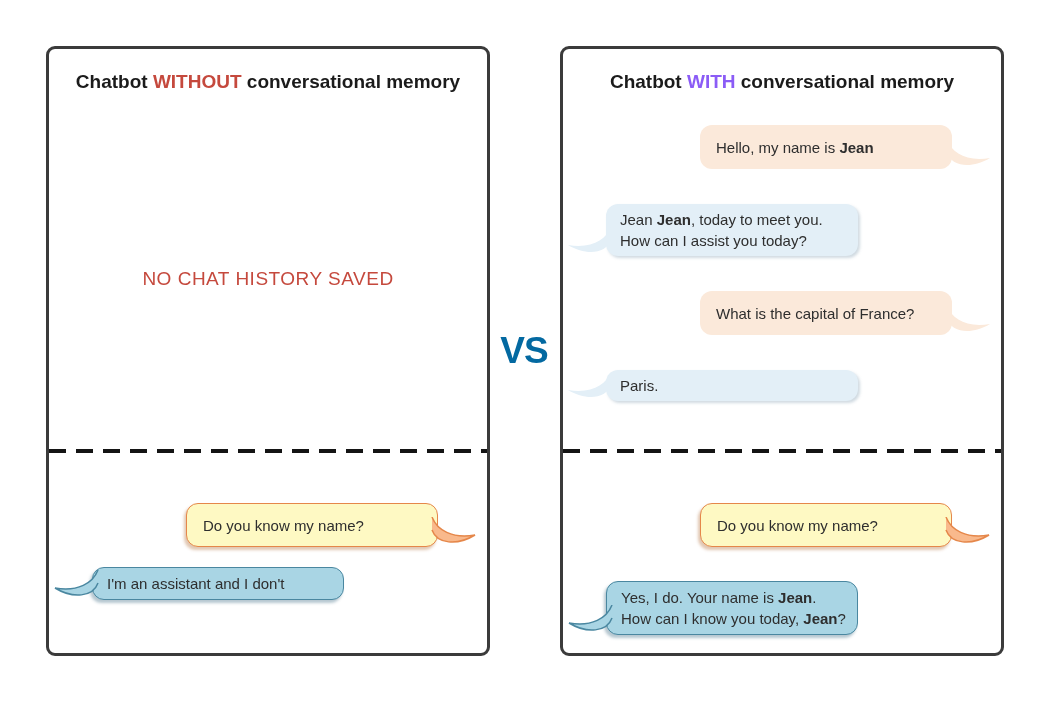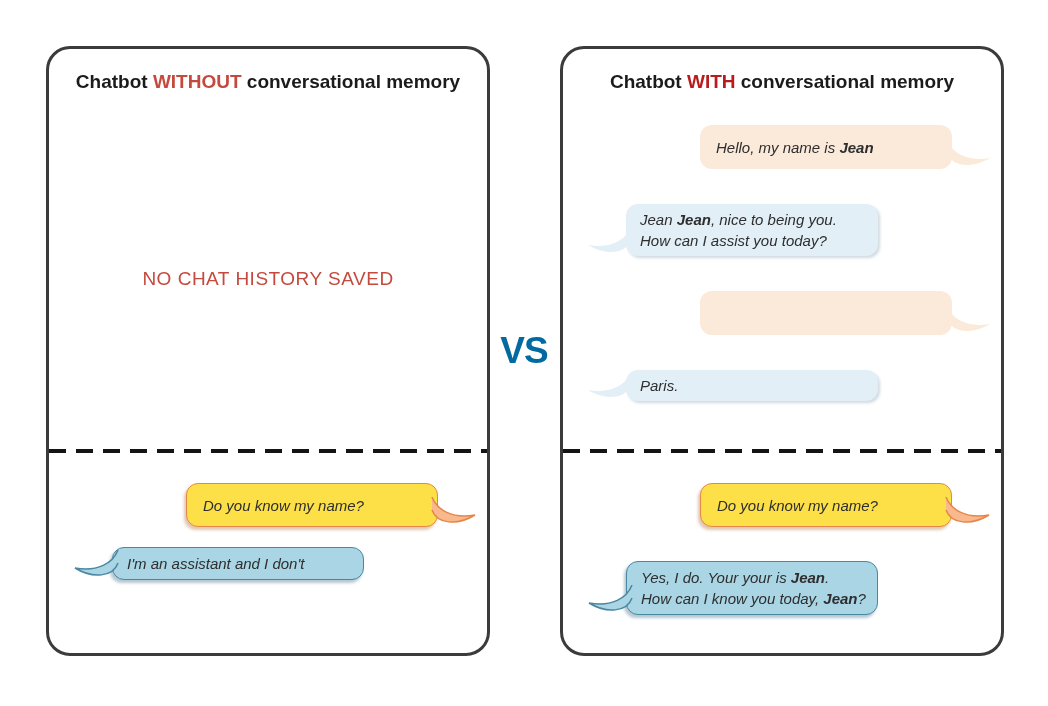--- a/index.html
+++ b/index.html
@@ -1,21 +1,21 @@
 <!DOCTYPE html>
 <html><head>
 <meta charset="utf-8">
 <style>
   html,body { margin:0; padding:0; background:#ffffff; }
   body { font-family:"Liberation Sans","DejaVu Sans",sans-serif; }
   .canvas { position:relative; width:1048px; height:706px; background:#ffffff; overflow:hidden; }
 
   .panel {
     position:absolute; top:46px; width:444px; height:610px;
-    border:3px solid #3b3b3b; border-radius:24px; background:#ffffff;
+    border:3px solid #3b3b3b; border-radius:9px; background:#ffffff;
     box-sizing:border-box;
   }
   #left-panel { left:46px; }
   #right-panel { left:560px; }
 
   .vs {
     position:absolute; left:489px; top:330px; width:70px;
     text-align:center; font-size:37px; font-weight:800; color:#0369a1;
     letter-spacing:-1px;
   }
@@ -34,36 +34,36 @@
     position:absolute; top:400px; left:0; right:0; height:4px;
     background:repeating-linear-gradient(90deg,#141414 0 17px,transparent 17px 27px);
   }
 
   .messages { position:absolute; left:0; right:0; display:flex; flex-direction:column; }
   .messages.above { top:76px; gap:35px; }
   .messages.below { top:434px; }
   #left-panel  .messages.below { gap:20px; }
   #right-panel .messages.below { gap:34px; }
 
-  .msg-row { display:flex; padding:0 49px 0 63px;font-style:italic; }
+  .msg-row { display:flex; padding:0 49px 0 43px; }
   .msg-row.right { justify-content:flex-end; }
   .msg-row.left  { justify-content:flex-start; }
 
   .bubble {
     position:relative; width:252px; box-sizing:border-box;
     border-radius:12px; font-size:15px; color:#2e2e2e;
   }
   .bubble.single { min-height:44px; display:flex; align-items:center; padding:2px 16px; }
   .bubble.multi  { padding:5px 14px; line-height:21px; }
   .line { white-space:nowrap; }
   .line b { font-weight:700; }
 
   .v-peach  { background:#fbe9da; }
   .v-lblue  { background:#e3eff7; box-shadow:2px 2px 3px rgba(120,150,170,0.35); }
-  .v-orange { background:#fde047; border:1.5px solid #e5874a; box-shadow:-2px 3px 3px rgba(170,95,35,0.35); }
+  .v-orange { background:#fef9c3; border:1.5px solid #e5874a; box-shadow:-2px 3px 3px rgba(170,95,35,0.35);margin-top:20px; }
   .v-blue   { background:#a9d5e4; border:1.5px solid #4a87a0; box-shadow:-2px 3px 3px rgba(45,95,120,0.35); }
 
   .tail { position:absolute; bottom:-1px; width:46px; height:30px; pointer-events:none; }
   .tail.right { right:-40px; }
   .tail.left  { left:-40px; transform:scaleX(-1); }
 </style>
 </head>
 <body>
 
 <div class="canvas">
@@ -92,45 +92,48 @@
               <path d="M1 0 C6 13 21 22 44 18 C26 29 6 27 1 13" fill="#a9d5e4" stroke="#4a87a0" stroke-width="1.5"></path>
             </svg>
           </div>
         </div>
       </div>
   </section>
 
   <div class="vs">VS</div>
 
   <section class="panel" id="right-panel">
-    <h2 class="panel-title"><span>Chatbot </span><span id="right-kw" style="color: #b91c1c;">WITH</span><span> conversational memory</span></h2>
+    <h2 class="panel-title"><span>Chatbot </span><span id="right-kw" style="color: #8b5cf6;">WITH</span><span> conversational memory</span></h2>
     <div class="messages above" id="right-messages-above">
         <div class="msg-row right">
           <div class="bubble v-peach single">
             <div>
               <div class="line"><span>Hello, my name is </span><b>Jean</b></div>
             </div>
             <svg viewBox="0 0 46 30" width="46" height="30" class="tail right">
               <path d="M1 0 C6 13 21 22 44 18 C26 29 6 27 1 13" fill="#fbe9da" stroke="none" stroke-width="1.5"></path>
             </svg>
           </div>
         </div>
         <div class="msg-row left">
           <div class="bubble v-lblue multi">
             <div>
-              <div class="line"><span>Jean </span><b>Jean</b><span>, nice to being you.</span></div>
+              <div class="line"><span>Jean </span><b>Jean</b><span>, today to meet you.</span></div>
               <div class="line"><span>How can I assist you today?</span></div>
             </div>
             <svg viewBox="0 0 46 30" width="46" height="30" class="tail left">
               <path d="M1 0 C6 13 21 22 44 18 C26 29 6 27 1 13" fill="#e3eff7" stroke="none" stroke-width="1.5"></path>
             </svg>
           </div>
         </div>
         <div class="msg-row right">
           <div class="bubble v-peach single">
+            <div>
+              <div class="line"><span>What is the capital of France?</span></div>
+            </div>
             <svg viewBox="0 0 46 30" width="46" height="30" class="tail right">
               <path d="M1 0 C6 13 21 22 44 18 C26 29 6 27 1 13" fill="#fbe9da" stroke="none" stroke-width="1.5"></path>
             </svg>
           </div>
         </div>
         <div class="msg-row left">
           <div class="bubble v-lblue multi">
             <div>
               <div class="line"><span>Paris.</span></div>
             </div>
@@ -148,21 +151,21 @@
               <div class="line"><span>Do you know my name?</span></div>
             </div>
             <svg viewBox="0 0 46 30" width="46" height="30" class="tail right">
               <path d="M1 0 C6 13 21 22 44 18 C26 29 6 27 1 13" fill="#f9b98c" stroke="#e5874a" stroke-width="1.5"></path>
             </svg>
           </div>
         </div>
         <div class="msg-row left">
           <div class="bubble v-blue multi">
             <div>
-              <div class="line"><span>Yes, I do. Your your is </span><b>Jean</b><span>.</span></div>
+              <div class="line"><span>Yes, I do. Your name is </span><b>Jean</b><span>.</span></div>
               <div class="line"><span>How can I know you today, </span><b>Jean</b><span>?</span></div>
             </div>
             <svg viewBox="0 0 46 30" width="46" height="30" class="tail left">
               <path d="M1 0 C6 13 21 22 44 18 C26 29 6 27 1 13" fill="#a9d5e4" stroke="#4a87a0" stroke-width="1.5"></path>
             </svg>
           </div>
         </div>
       </div>
   </section>
 

